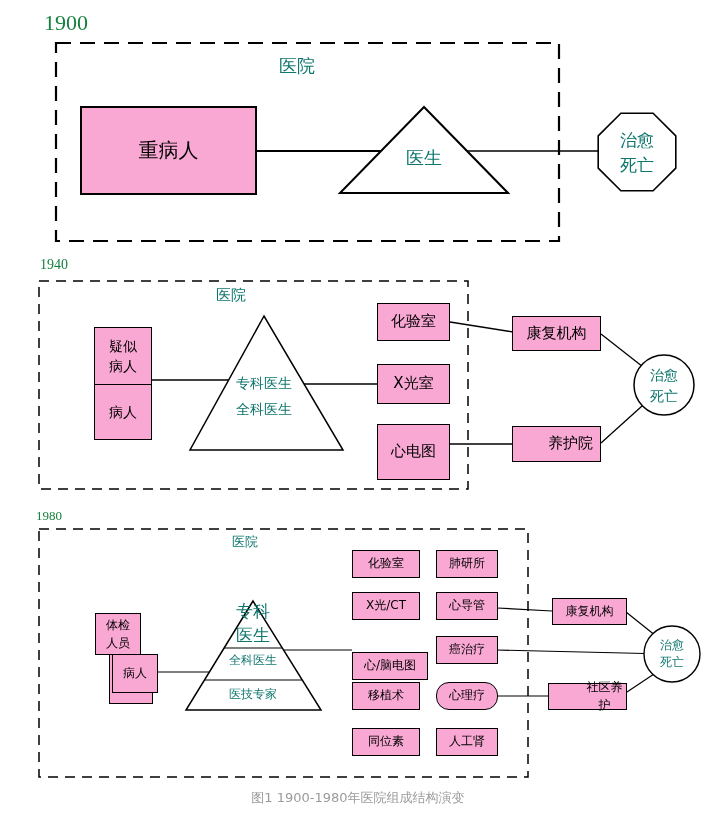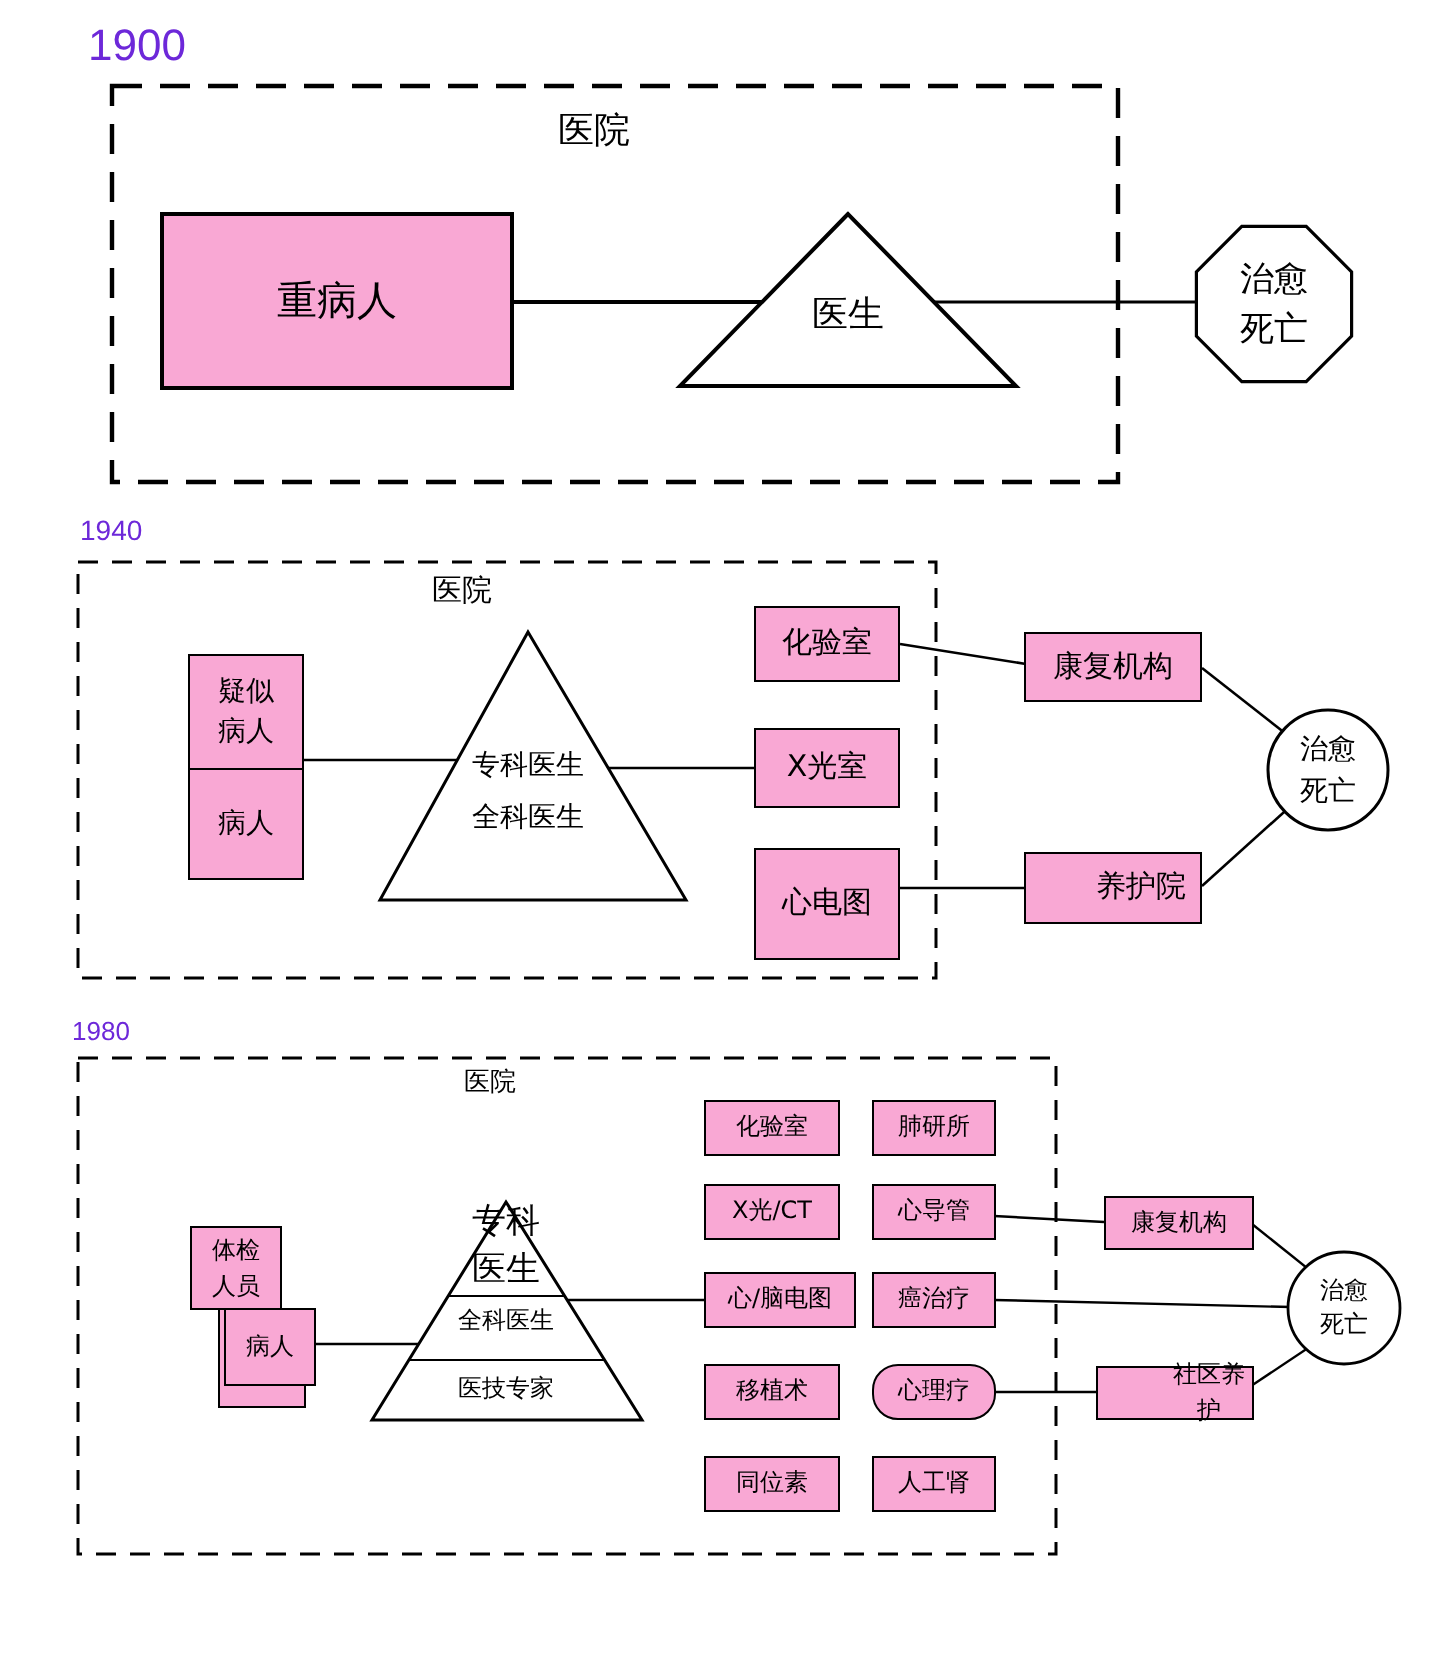--- a/index.html
+++ b/index.html
@@ -2,25 +2,25 @@
 <html><head>
 <meta charset="utf-8">
 <style>
   * { margin:0; padding:0; box-sizing:border-box; }
   html,body { background:#ffffff; }
   body { font-family:"DejaVu Sans","Liberation Sans",sans-serif; }
   .canvas { position:relative; width:716px; height:828px; background:#fff; overflow:hidden; color:#000; }
   .layer { position:absolute; left:0; top:0; }
   .panel { position:absolute; inset:0; }
   .lbl { position:absolute; display:flex; align-items:center; justify-content:center;
-         text-align:center; white-space:pre-line; line-height:1.35; color:#000000; }
+         text-align:center; white-space:pre-line; line-height:1.35; color:#0f766e; }
   .box { position:absolute; display:flex; align-items:center; justify-content:center;
          text-align:center; white-space:pre-line; background:#f9a8d4; border:1.5px solid #000;
          line-height:1.45; color:#000; }
-  .year { position:absolute; font-family:Liberation Sans, sans-serif; color:#6d28d9; }
+  .year { position:absolute; font-family:Liberation Serif, serif; color:#15803d; }
   .caption { position:absolute; left:0; width:716px; text-align:center; color:#9b9b9b; }
 </style>
 </head>
 <body>
 
 <div class="canvas">
 
   <svg class="layer" width="716" height="828" viewBox="0 0 716 828">
 
     <line x1="257" y1="151" x2="395" y2="151" stroke="#000" stroke-width="2"></line>
@@ -93,29 +93,30 @@
 病人</div>
     <div class="box" style="left:112px; top:654px; width:46px; height:39px; font-size:12px;">病人</div>
 
     <div class="lbl" style="left:223px; top:606px; width:60px; height:36px; font-size:17px; line-height:1.4;">专科
 医生</div>
     <div class="lbl" style="left:205px; top:652px; width:96px; height:16px; font-size:12px;">全科医生</div>
     <div class="lbl" style="left:205px; top:686px; width:96px; height:16px; font-size:12px;">医技专家</div>
 
     <div class="box" style="left:352px; top:550px; width:68px; height:28px; font-size:12px;">化验室</div>
     <div class="box" style="left:352px; top:592px; width:68px; height:28px; font-size:12px;">X光/CT</div>
-    <div class="box" style="left:352px; top:636px; width:76px; height:28px; font-size:12px;">心/脑电图</div>
+    <div class="box" style="left:352px; top:652px; width:76px; height:28px; font-size:12px;">心/脑电图</div>
     <div class="box" style="left:352px; top:682px; width:68px; height:28px; font-size:12px;">移植术</div>
     <div class="box" style="left:352px; top:728px; width:68px; height:28px; font-size:12px;">同位素</div>
 
     <div class="box" style="left:436px; top:550px; width:62px; height:28px; font-size:12px;">肺研所</div>
     <div class="box" style="left:436px; top:592px; width:62px; height:28px; font-size:12px;">心导管</div>
     <div class="box" style="left:436px; top:636px; width:62px; height:28px; font-size:12px;">癌治疗</div>
     <div class="box" style="left:436px; top:682px; width:62px; height:28px; font-size:12px;border-radius:13px;">心理疗</div>
     <div class="box" style="left:436px; top:728px; width:62px; height:28px; font-size:12px;">人工肾</div>
 
     <div class="box" style="left:552px; top:598px; width:75px; height:27px; font-size:12px;">康复机构</div>
     <div class="box" style="left:548px; top:683px; width:79px; height:27px; font-size:12px;padding-left:34px;">社区养护</div>
     <div class="lbl" style="left:646px; top:634px; width:52px; height:40px; font-size:12px; line-height:1.4;">治愈
 死亡</div>
   </div>
 
+  <div class="caption" style="top:789px; font-size:13px;">图1 1900-1980年医院组成结构演变</div>
 </div>
 
 </body></html>

